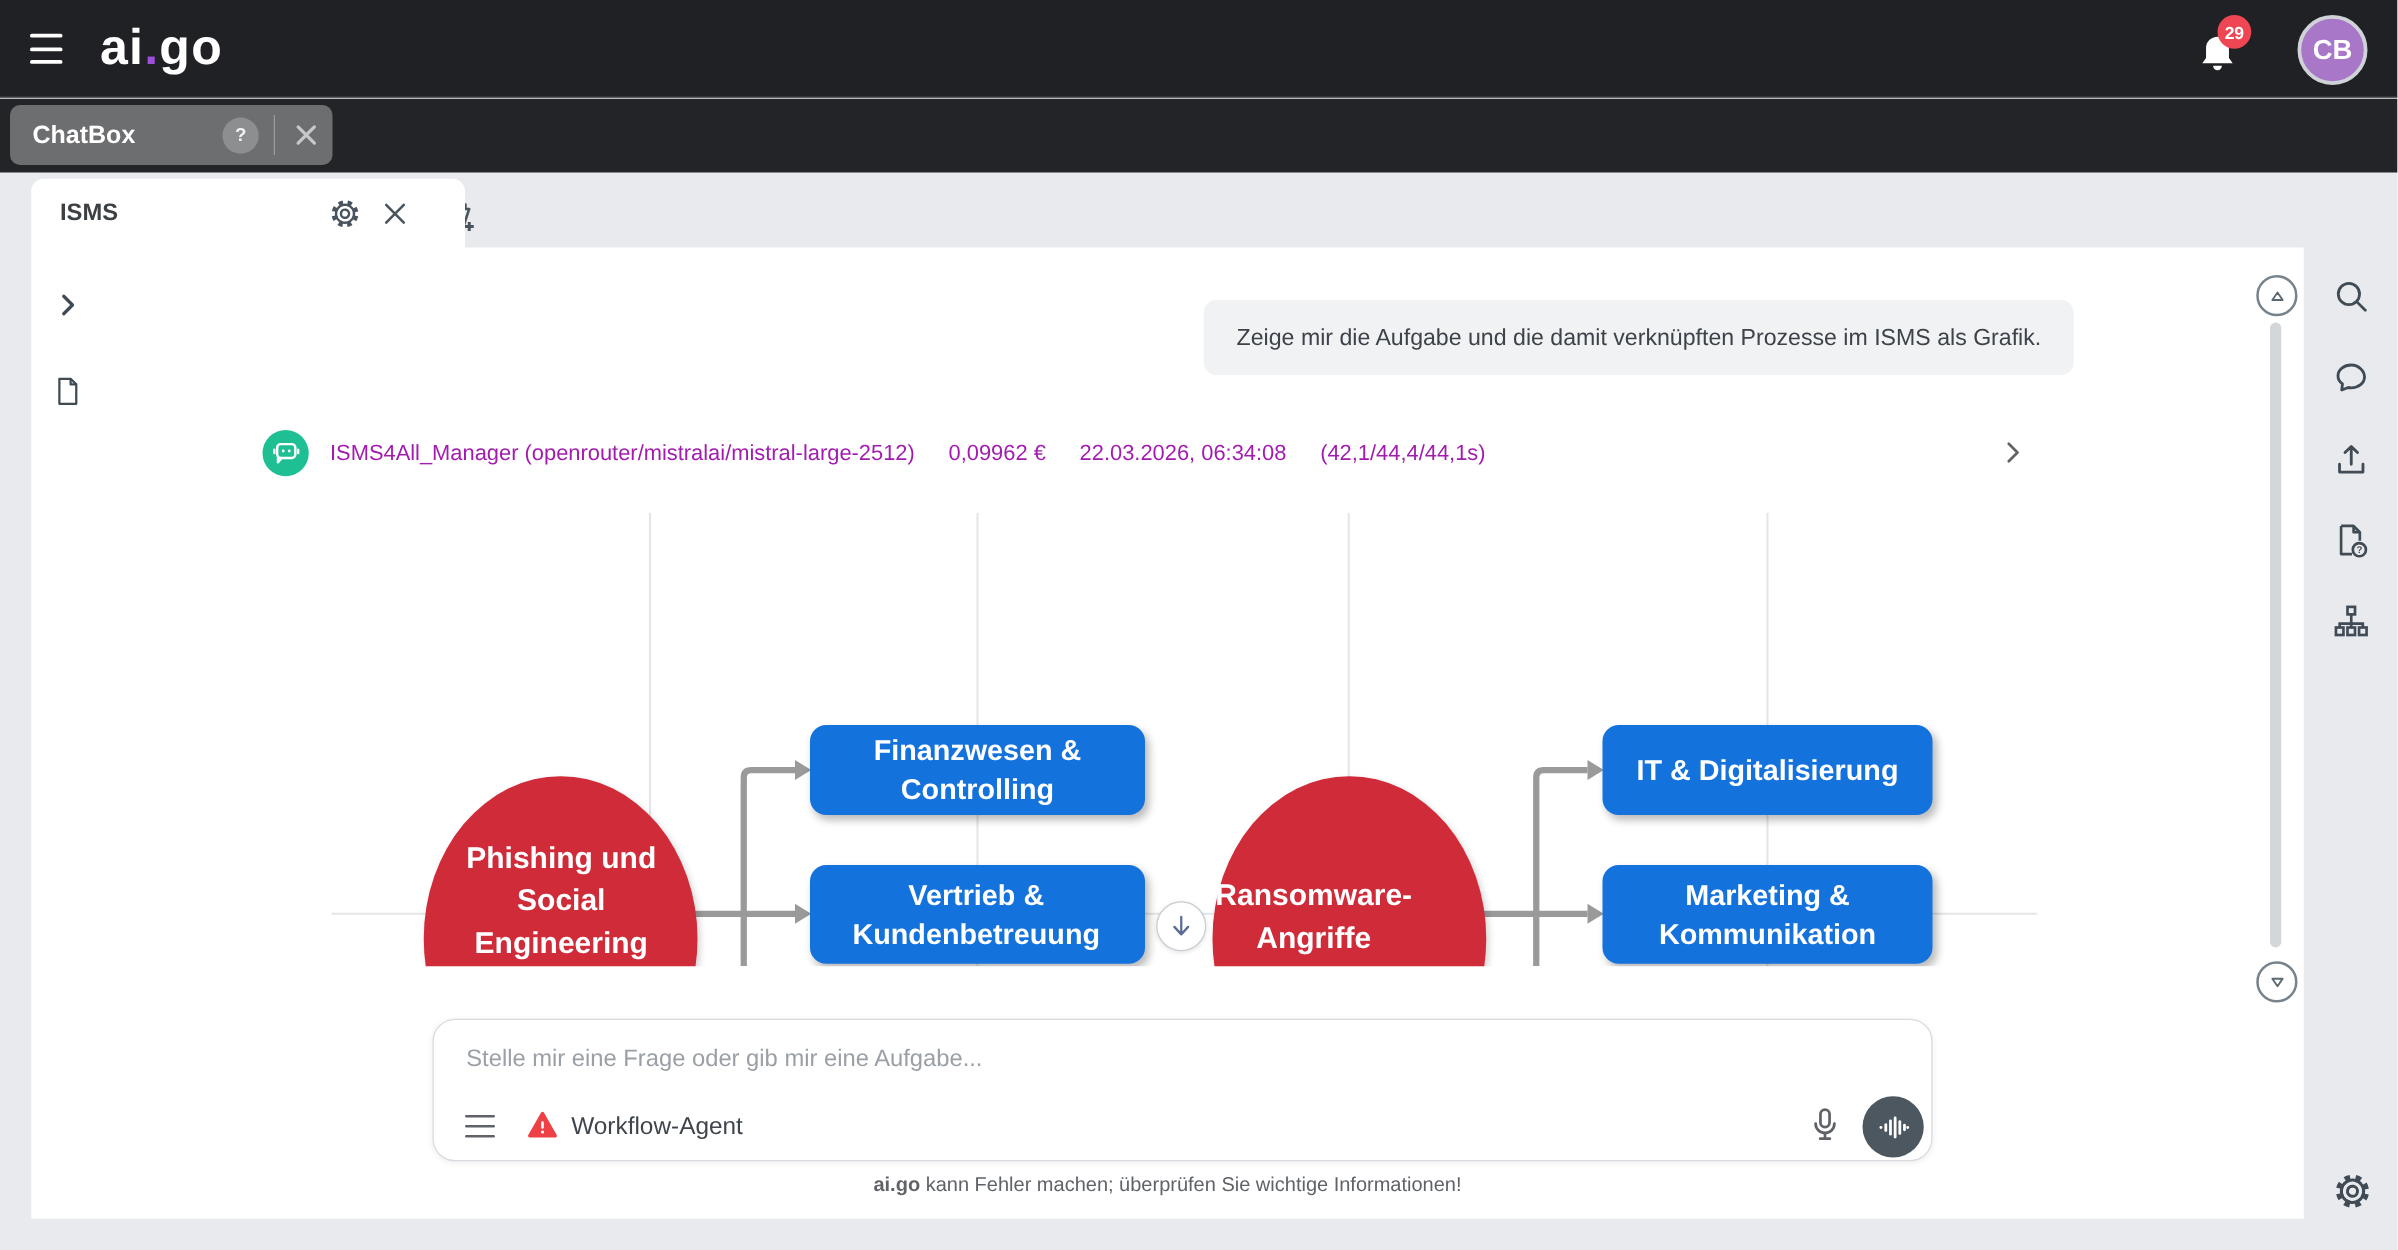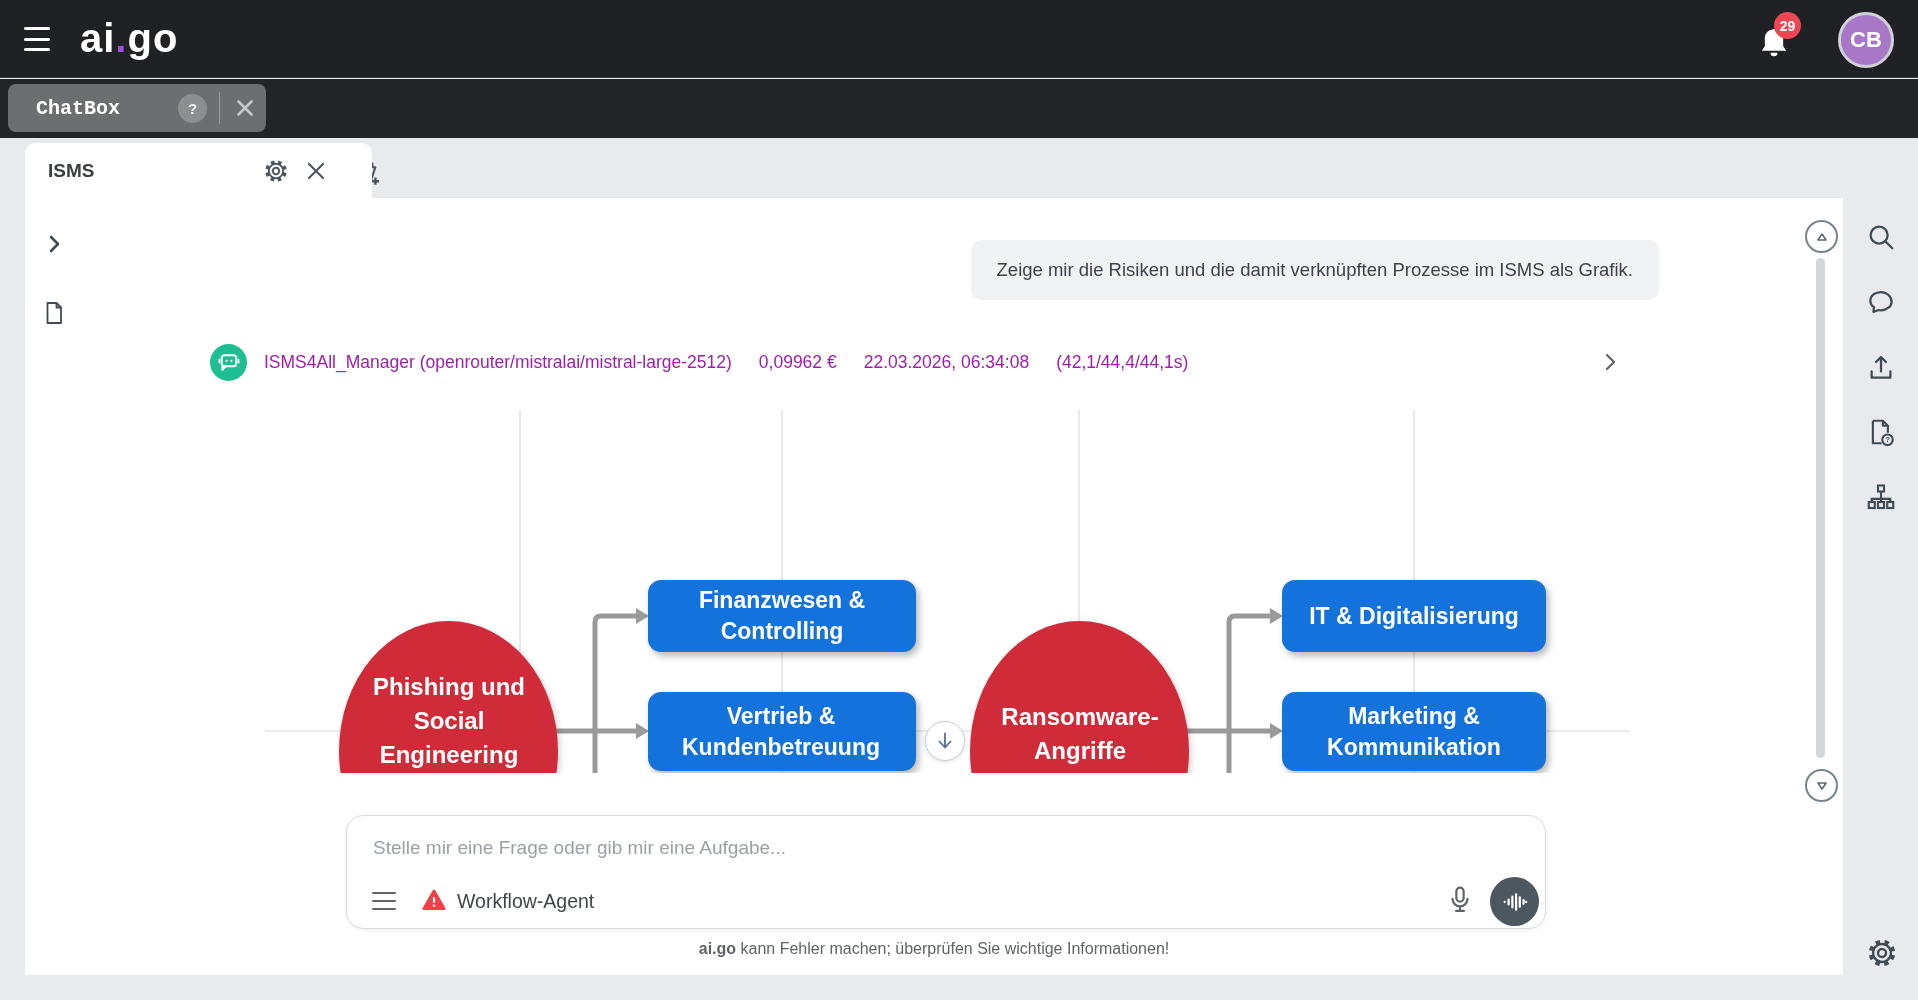--- a/index.html
+++ b/index.html
@@ -14,21 +14,21 @@
   .hamburger span { display:block; height:3px; background:#fff; border-radius:2px; }
   .logo { left:80px; top:16px; font-size:40px; font-weight:700; color:#fff; letter-spacing:1px; }
   .logo .dot { color:#9d4edd; }
   .bell-wrap { left:1752px; top:14px; width:54px; height:52px; }
   .badge { position:absolute; left:22px; top:-2px; min-width:27px; height:27px; background:#ee4653; color:#fff; font-size:14px; font-weight:700; border-radius:14px; display:flex; align-items:center; justify-content:center; padding:0 4px; }
   .avatar { left:1838px; top:12px; width:56px; height:56px; border-radius:50%; background:#a877c8; border:3px solid #cfd3d8; color:#fff; font-size:22px; font-weight:700; display:flex; align-items:center; justify-content:center; }
 
   
   .tabrow { left:0; top:79px; width:1918px; height:59px; background:#232427; z-index:29; }
   .chatbox-tab { position:absolute; left:8px; top:5px; width:258px; height:48px; background:#6d6e70; border-radius:8px; display:flex; align-items:center; }
-  .chatbox-tab .label { color:#fff; font-size:20px; font-weight:700; margin-left:28px;font-family:Liberation Mono, monospace; }
+  .chatbox-tab .label { color:#fff; font-size:20px; font-weight:700; margin-left:18px; }
   .help-badge { position:absolute; left:170px; top:10px; width:29px; height:29px; border-radius:50%; background:#8d8e90; color:#f2f2f2; font-size:15px; font-weight:700; display:flex; align-items:center; justify-content:center; }
   .tab-divider { position:absolute; left:211px; top:8px; width:1px; height:32px; background:#9a9b9d; }
   .tab-close { position:absolute; left:224px; top:11px; width:26px; height:26px; }
 
   
   .isms-tab { left:25px; top:143px; width:347px; height:56px; background:#fff; border-radius:10px 10px 0 0; z-index:10; }
   .isms-title { position:absolute; left:23px; top:17px; font-size:19px; font-weight:700; color:#3c4043; }
   .isms-gear { position:absolute; left:238px; top:15px; width:26px; height:26px; color:#4a545e; cursor:pointer; }
   .isms-close { position:absolute; left:278px; top:15px; width:26px; height:26px; color:#4a545e; cursor:pointer; }
   .folder-tab { left:322px; top:143px; width:120px; height:56px; border-radius:10px 10px 0 0; }
@@ -151,21 +151,21 @@
       </svg>
   </div>
   <div class="abs file-btn">
     <svg viewBox="0 0 24 26" fill="none" stroke="currentColor" stroke-width="1.8" stroke-linejoin="round">
         <path d="M5.5 3h9l4.5 4.5V23h-13.5z"></path>
         <path d="M14.5 3v4.5H19"></path>
       </svg>
   </div>
 
   <div class="abs user-bubble">
-    <span>Zeige mir die Risiken und die damit verknüpften Prozesse im ISMS als Grafik.</span>
+    <span>Zeige mir die Aufgabe und die damit verknüpften Prozesse im ISMS als Grafik.</span>
   </div>
 
   <div class="abs agent-row">
     <div class="agent-avatar">
       <div style="width:26px;height:26px;">
         <svg viewBox="0 0 24 24" fill="none" stroke="#fff" stroke-width="1.8" stroke-linejoin="round" stroke-linecap="round">
           <rect x="5.3" y="5.8" width="13.4" height="10.2" rx="2.6"></rect>
           <path d="M8.6 16l-2.7 3.2v-3.2"></path>
           <circle cx="9.8" cy="10.9" r="1.05" fill="#fff" stroke="none"></circle>
           <circle cx="14.2" cy="10.9" r="1.05" fill="#fff" stroke="none"></circle>
@@ -211,21 +211,21 @@
         <path d="M964 321 V 363"></path>
       </g>
       <polygon points="1005,198 1005,214 1018,206" fill="#9a9a9a"></polygon>
       <polygon points="1005,313 1005,329 1018,321" fill="#9a9a9a"></polygon>
     </svg>
 
     <div class="risk-ellipse" style="left:74px; top:211px;"></div>
     <div class="risk-label" style="left:84px; top:260px;">Phishing und Social Engineering</div>
 
     <div class="risk-ellipse" style="left:705px; top:211px;"></div>
-    <div class="risk-label" style="left:715px; top:290px;">Ransomware-Angriffe</div>
+    <div class="risk-label" style="left:686px; top:290px;">Ransomware-Angriffe</div>
 
     <div class="proc-box" style="left:383px; top:170px; width:268px; height:72px;">Finanzwesen &amp; Controlling</div>
     <div class="proc-box" style="left:383px; top:282px; width:268px; height:79px;padding-left:16px;">Vertrieb &amp; Kundenbetreuung</div>
     <div class="proc-box" style="left:1017px; top:282px; width:264px; height:79px;">Marketing &amp; Kommunikation</div>
     <div class="proc-box" style="left:1017px; top:170px; width:264px; height:72px;">IT &amp; Digitalisierung</div>
   </div>
 
   <div class="abs scroll-bottom-btn">
     <div style="width:24px;height:24px;">
       <svg viewBox="0 0 24 24" fill="none" stroke="#5a6b95" stroke-width="1.8" stroke-linecap="round" stroke-linejoin="round">

